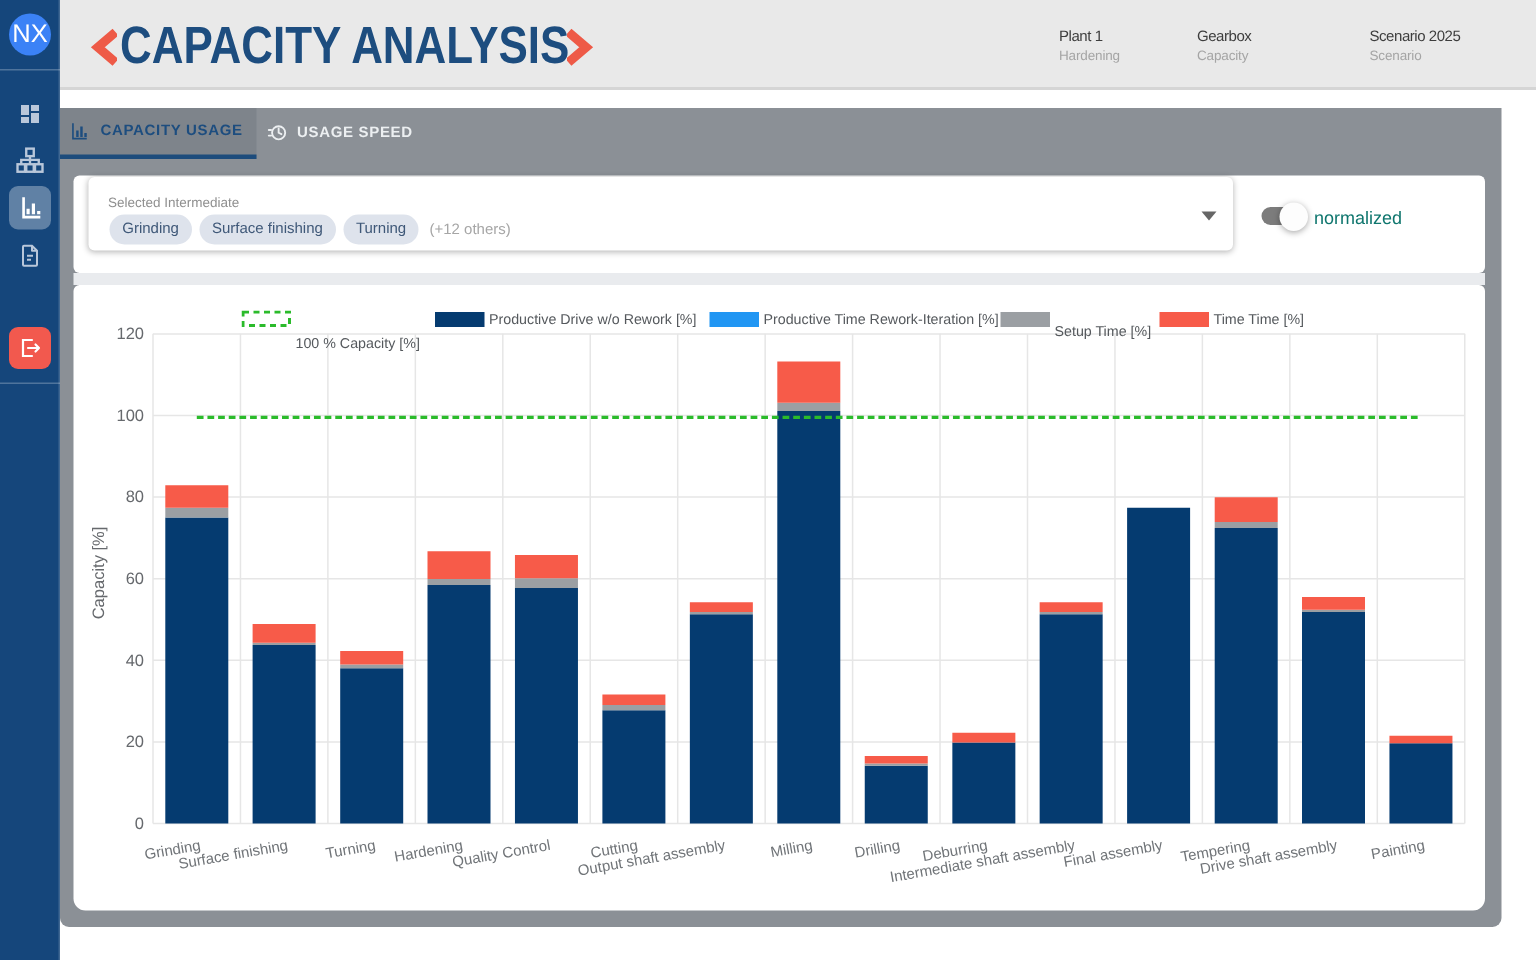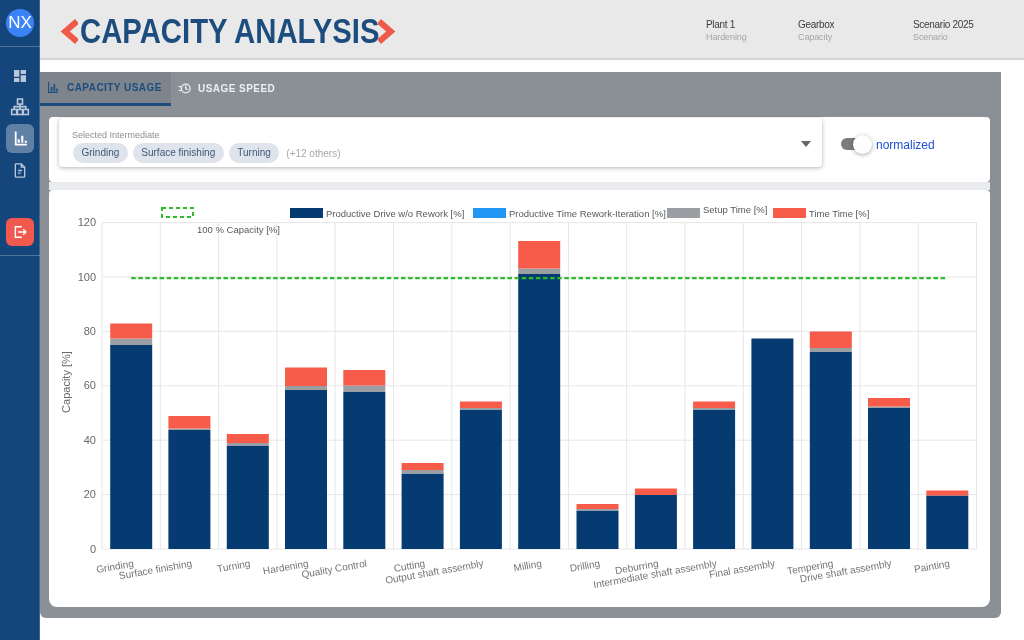--- a/index.html
+++ b/index.html
@@ -47,21 +47,21 @@
   <span class="chip">Grinding</span>
     <span class="chip">Surface finishing</span>
     <span class="chip">Turning</span>
   <span style="font-size:10px;color:#a6a6a6;margin-left:2px;">(+12 others)</span>
 </div>
 <style>.chip { background:#dee3ec;color:#3f5878;font-size:10px;height:20px;line-height:20px;padding:0 8.5px;border-radius:10px;display:inline-block; }</style>
 <div class="abs" style="left:801px;top:141px;width:0;height:0;border-left:5.5px solid transparent;border-right:5.5px solid transparent;border-top:6px solid #666;"></div>
 
 <div class="abs" style="left:841px;top:138px;width:29px;height:12px;border-radius:7px;background:#7c7c7c;"></div>
 <div class="abs" style="left:853px;top:134.5px;width:19px;height:19px;border-radius:50%;background:#fdfdfd;box-shadow:0 1px 4px rgba(0,0,0,0.35);"></div>
-<div class="abs" style="left:876px;top:137.5px;font-size:12px;color:#1d4ed8;">normalized</div>
+<div class="abs" style="left:876px;top:137.5px;font-size:12px;color:#0f766e;">normalized</div>
 
 <div class="abs" style="left:49px;top:182px;width:941px;height:8px;background:#e9ebee;"></div>
 
 <div class="abs" style="left:49px;top:190px;width:941px;height:417px;background:#fff;border-radius:4px 4px 8px 8px;"></div>
 <svg class="abs" style="left:49px;top:190px;" width="941" height="417" font-family="Liberation Sans, sans-serif">
 <line x1="53.0" y1="359.0" x2="927.5" y2="359.0" stroke="#e6e6e6" stroke-width="1"></line>
 <text x="47" y="362.5" text-anchor="end" font-size="11" fill="#66696d">0</text>
 <line x1="53.0" y1="304.6" x2="927.5" y2="304.6" stroke="#e6e6e6" stroke-width="1"></line>
 <text x="47" y="308.1" text-anchor="end" font-size="11" fill="#66696d">20</text>
 <line x1="53.0" y1="250.2" x2="927.5" y2="250.2" stroke="#e6e6e6" stroke-width="1"></line>
@@ -152,21 +152,21 @@
 
 <svg class="abs" style="left:161px;top:207px;" width="33" height="11">
     <rect x="1" y="1" width="31" height="9" fill="none" stroke="#2bbb2b" stroke-width="2" stroke-dasharray="4 3"></rect>
   </svg>
 <div class="abs lt" style="left:197px;top:208px;margin-top:16px;">100 % Capacity [%]</div>
 <div class="abs" style="left:290px;top:207.5px;width:33px;height:10.5px;background:#053b70;"></div>
 <div class="abs lt" style="left:326px;top:208px;">Productive Drive w/o Rework [%]</div>
 <div class="abs" style="left:473px;top:207.5px;width:33px;height:10.5px;background:#2196f3;"></div>
 <div class="abs lt" style="left:509px;top:208px;">Productive Time Rework-Iteration [%]</div>
 <div class="abs" style="left:667px;top:207.5px;width:33px;height:10.5px;background:#9b9fa3;"></div>
-<div class="abs lt" style="left:703px;top:204px;">Setup Time [%]</div>
+<div class="abs lt" style="left:703px;top:216px;">Setup Time [%]</div>
 <div class="abs" style="left:773px;top:207.5px;width:33px;height:10.5px;background:#f75b49;"></div>
 <div class="abs lt" style="left:809px;top:208px;">Time Time [%]</div>
 <style>
  .lt { font-size:9.5px;color:#55595d;white-space:nowrap; }
 </style>
 
 <div class="abs" style="left:0;top:0;width:40px;height:640px;background:#15467b;border-right:1.5px solid rgba(255,255,255,0.18);">
   <div style="position:absolute;left:6px;top:9px;width:28px;height:28px;border-radius:50%;background:#3b82f6;color:#fff;font-size:17px;display:flex;align-items:center;justify-content:center;" class="nx">NX</div>
   <div style="position:absolute;left:0;top:46px;width:40px;height:1px;background:rgba(255,255,255,0.25);"></div>
 

